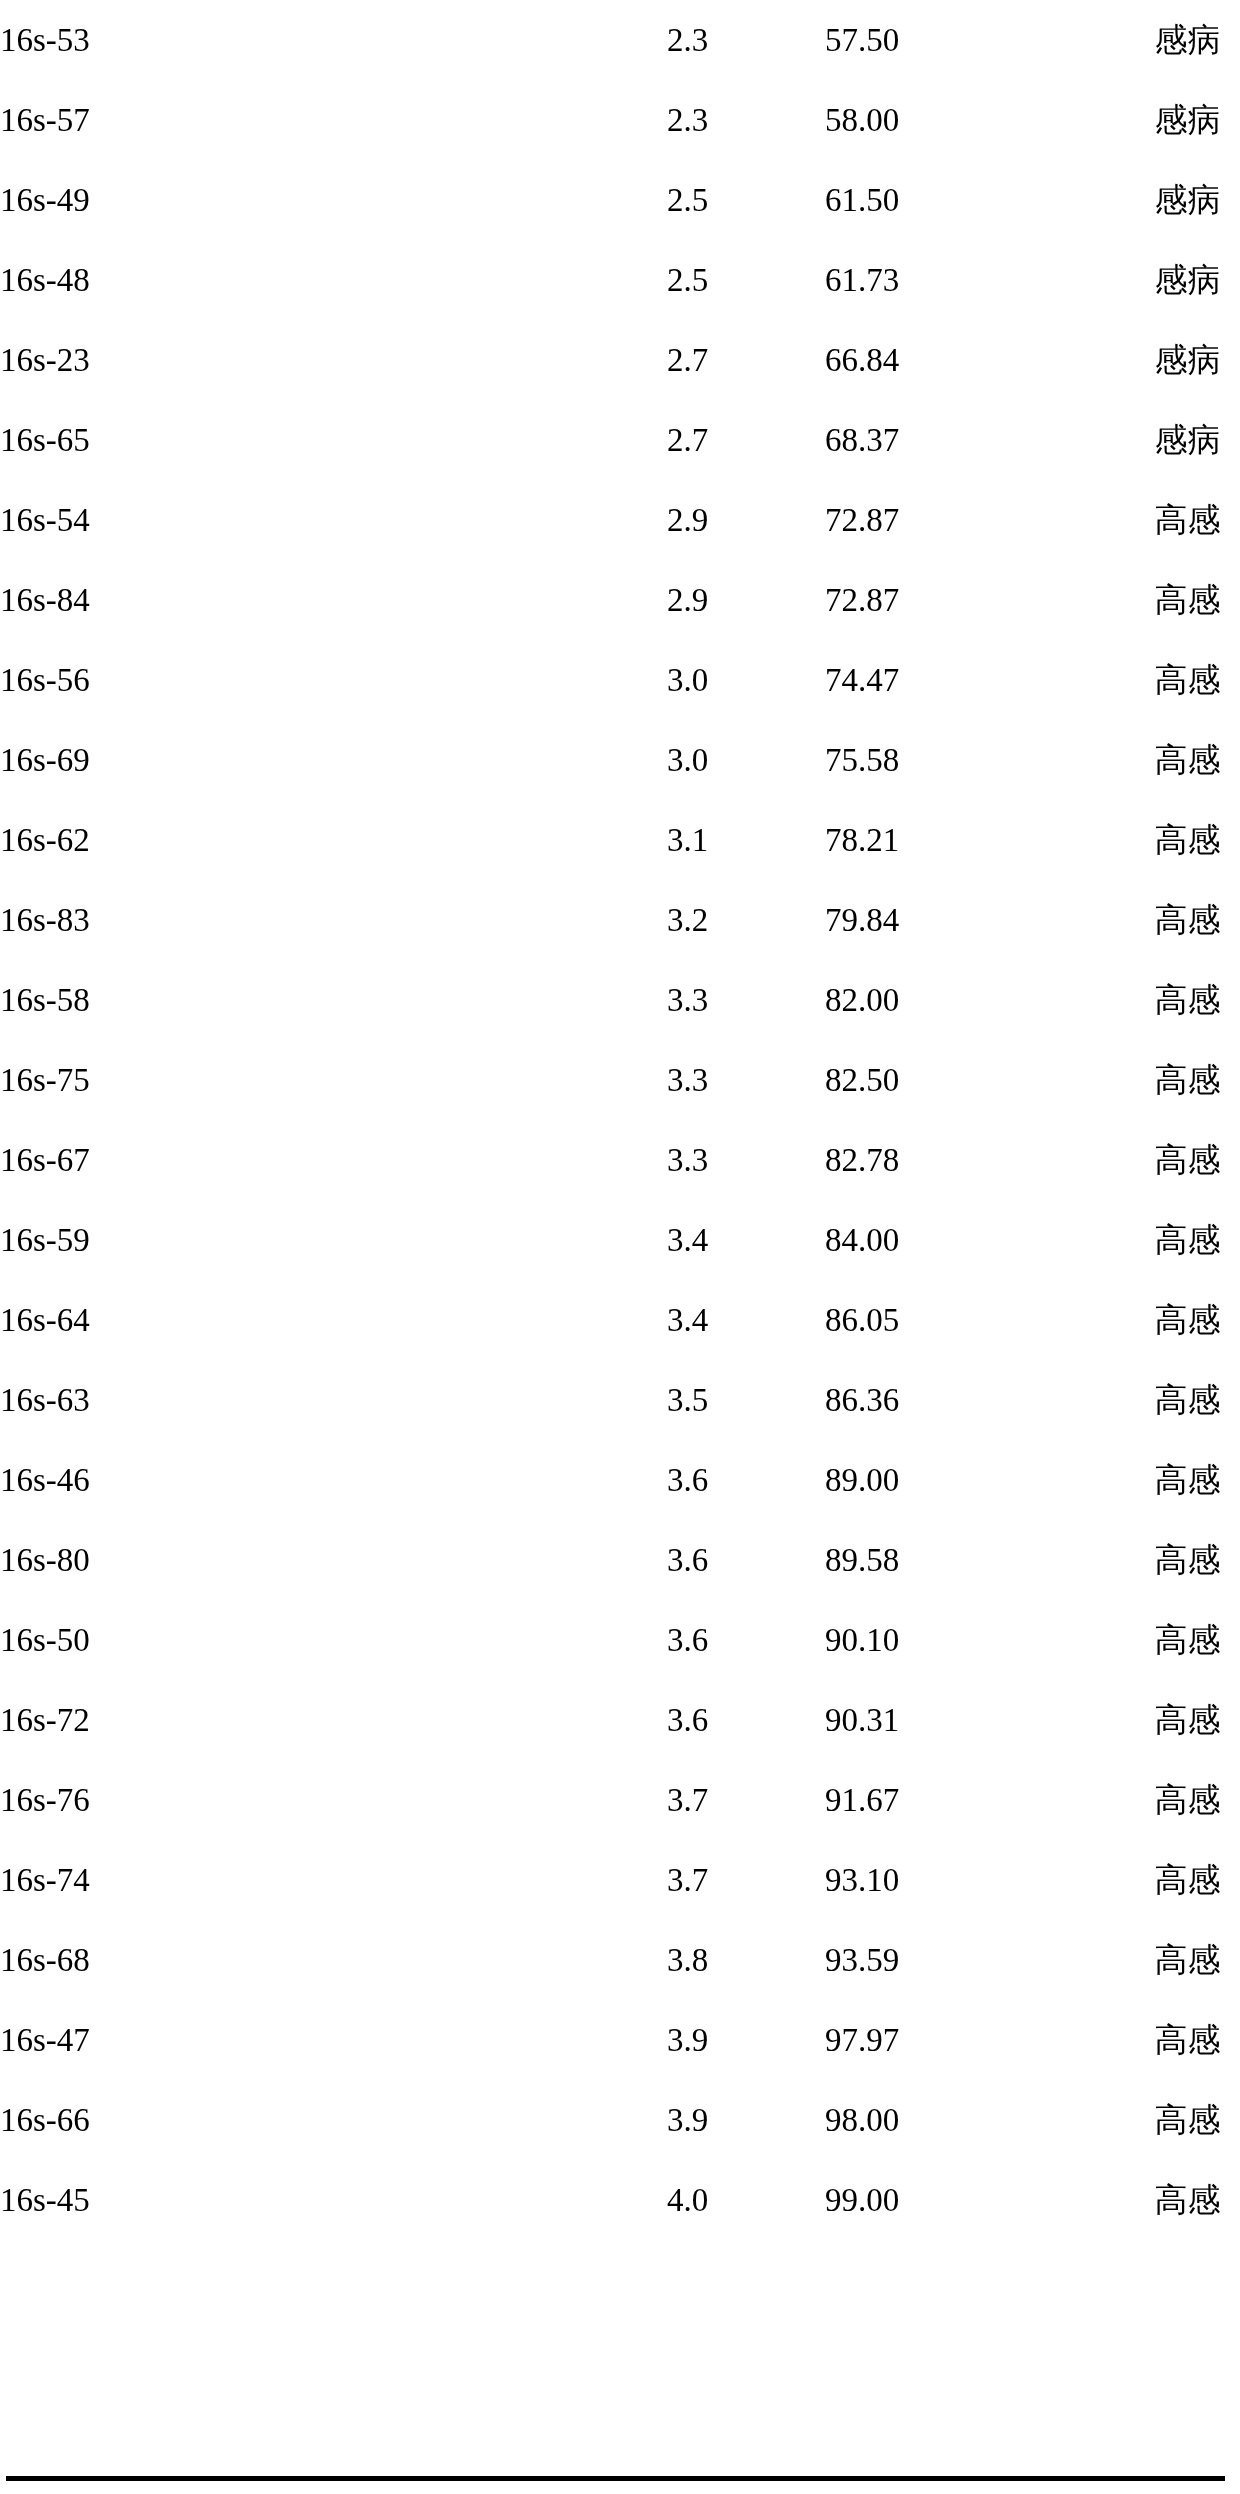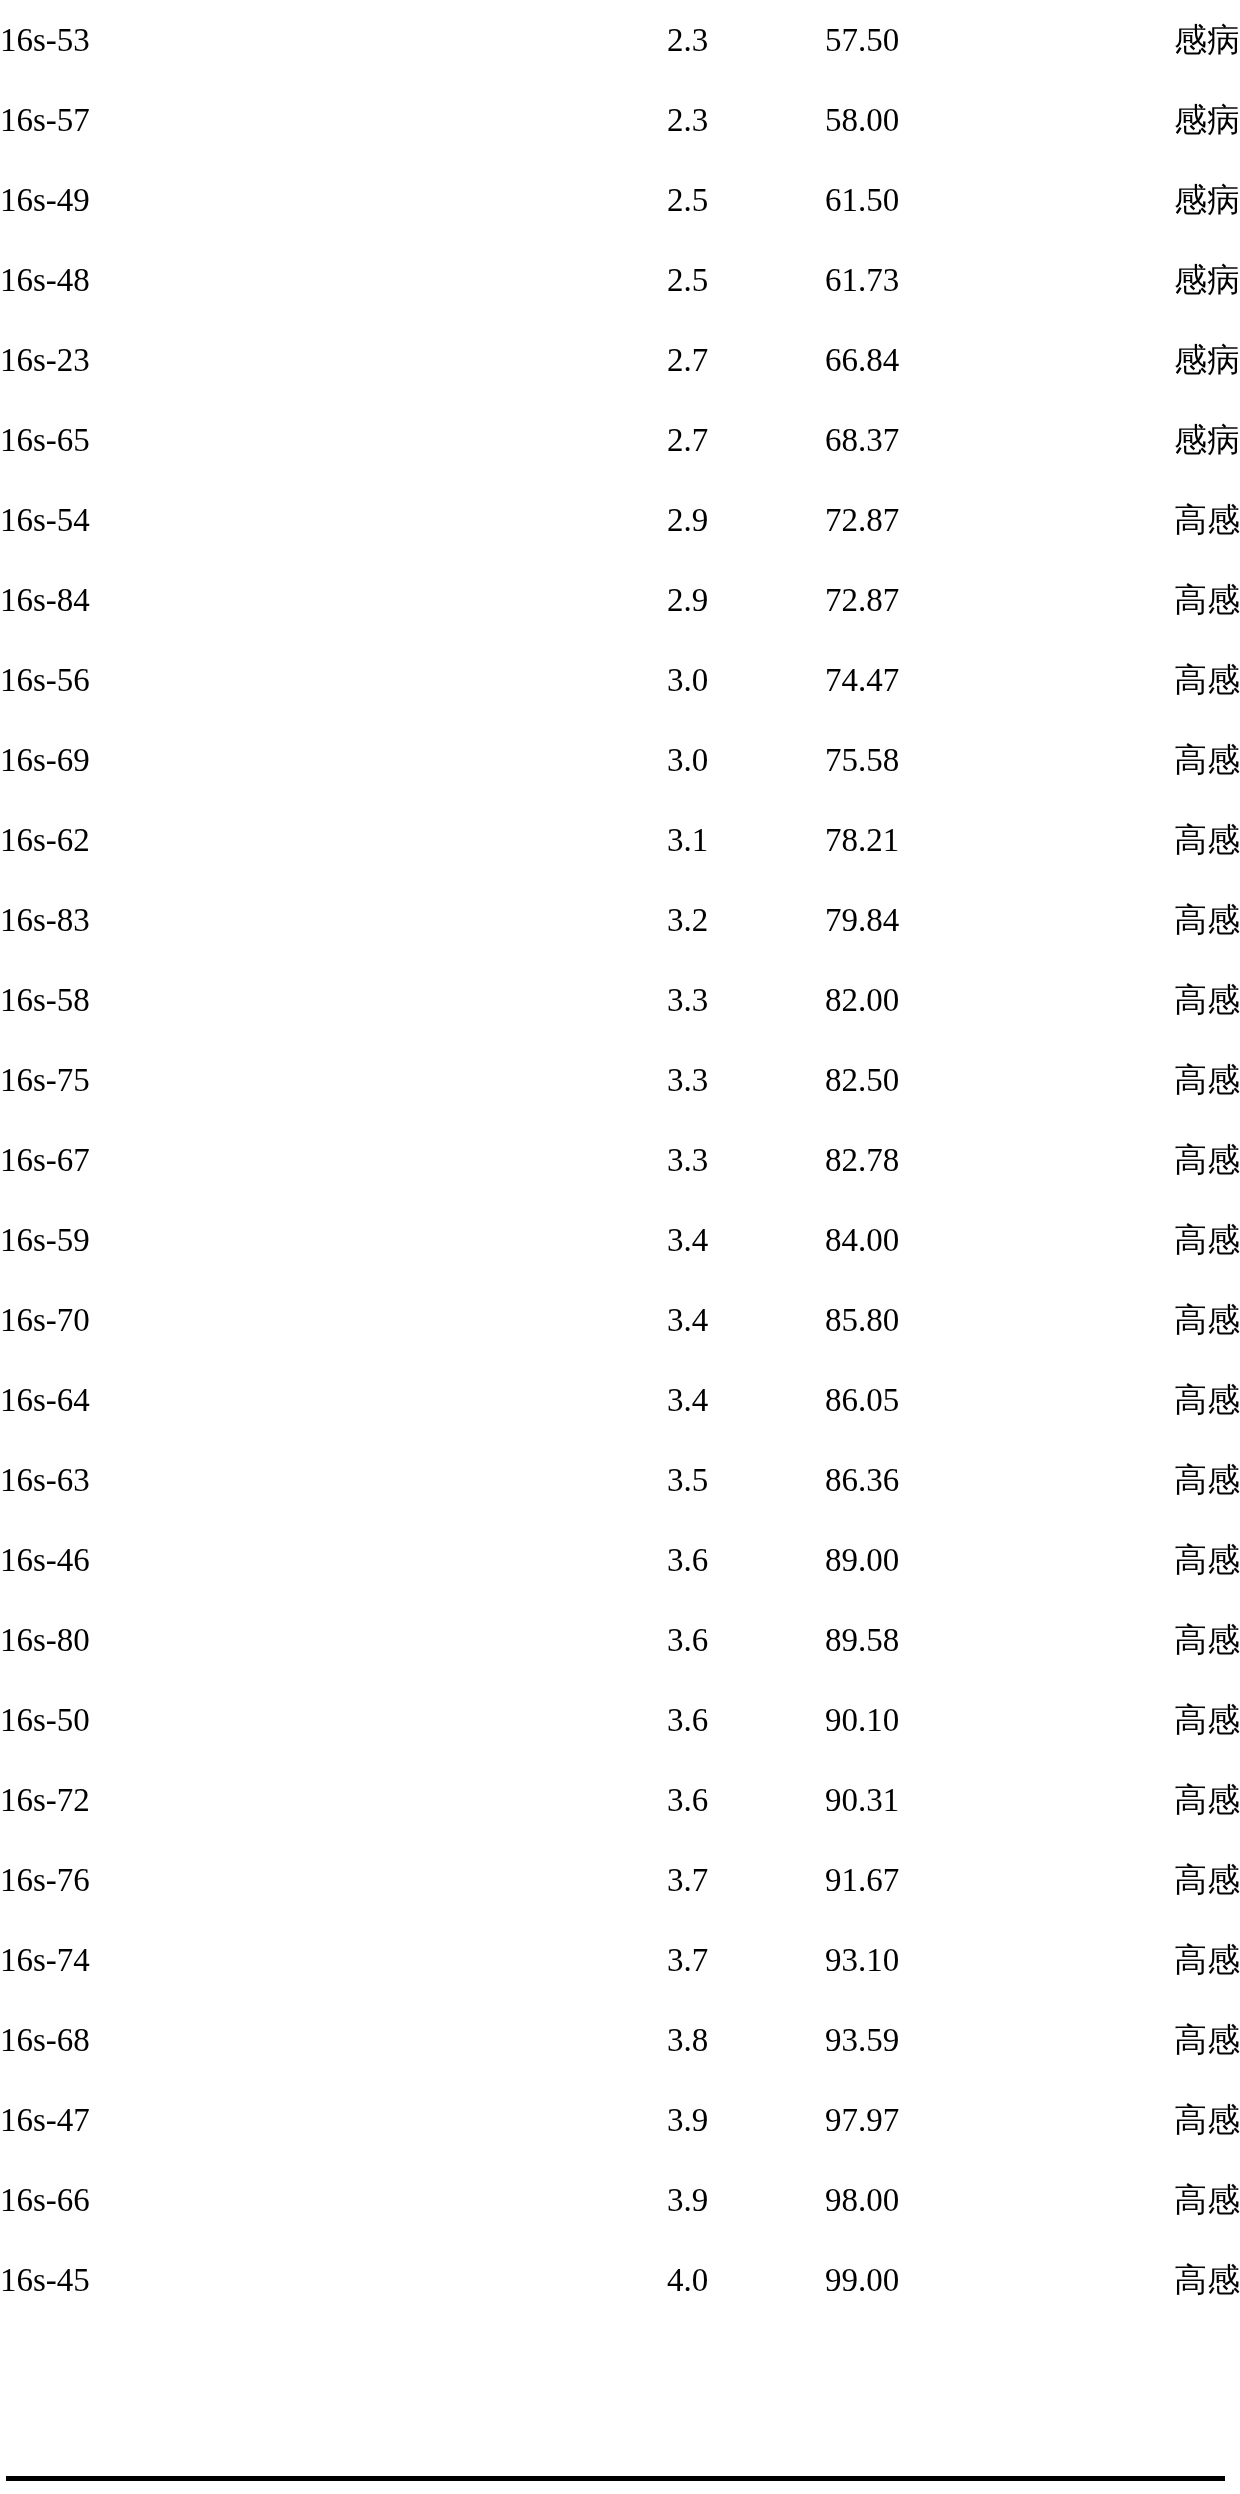--- a/index.html
+++ b/index.html
@@ -50,21 +50,21 @@
   col.c-sample   { width: 550px; }
   col.c-grade    { width: 275px; }
   col.c-index    { width: 310px; }
   col.c-reaction { width: 105px; }
 
   td.cell-sample   { padding-left: 12px;  text-align: left; }
   td.cell-grade    { padding-left: 10px;  text-align: center; }
   td.cell-index    { padding-left: 24px;  text-align: left; }
   td.cell-reaction {
     padding-left: 0px;
-    text-align: right;
+    text-align: center;
     font-family: "DejaVu Sans", "Liberation Sans", sans-serif;
     font-size: 32px;
     letter-spacing: 0px;
   }
 
   
   #bottom-rule {
     position: absolute;
     left: 6px;
     top: 2476px;
@@ -176,26 +176,20 @@
           <td class="cell-index">82.78</td>
           <td class="cell-reaction">高感</td>
         </tr>
         <tr class="data-row">
           <td class="cell-sample">16s-59</td>
           <td class="cell-grade">3.4</td>
           <td class="cell-index">84.00</td>
           <td class="cell-reaction">高感</td>
         </tr>
         <tr class="data-row">
-          <td class="cell-sample">16s-70</td>
-          <td class="cell-grade">3.4</td>
-          <td class="cell-index">85.80</td>
-          <td class="cell-reaction">高感</td>
-        </tr>
-        <tr class="data-row">
           <td class="cell-sample">16s-64</td>
           <td class="cell-grade">3.4</td>
           <td class="cell-index">86.05</td>
           <td class="cell-reaction">高感</td>
         </tr>
         <tr class="data-row">
           <td class="cell-sample">16s-63</td>
           <td class="cell-grade">3.5</td>
           <td class="cell-index">86.36</td>
           <td class="cell-reaction">高感</td>

